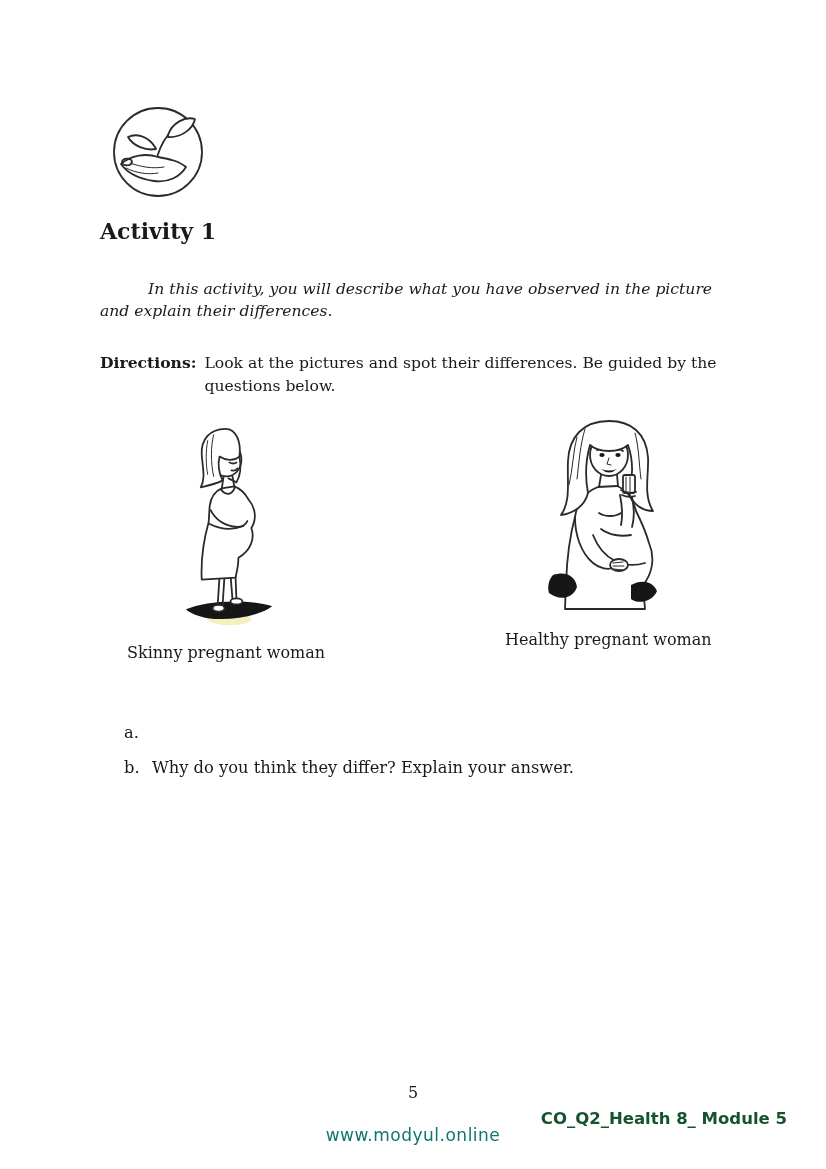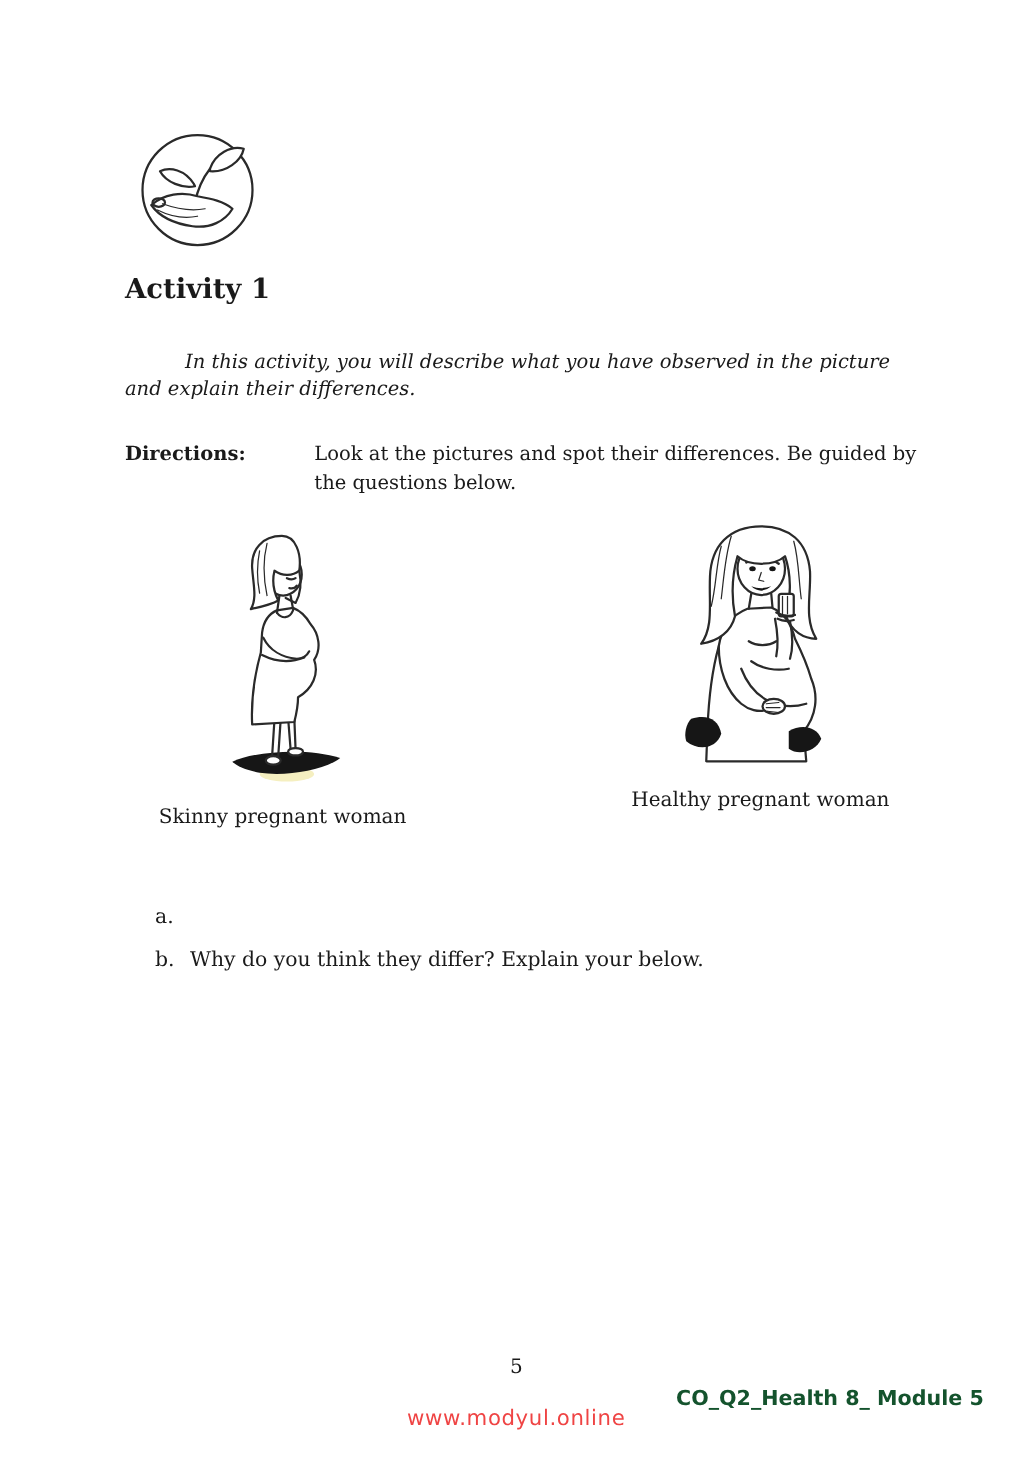--- a/index.html
+++ b/index.html
@@ -10,38 +10,38 @@
   .section-icon { position:absolute; left:110px; top:104px; width:96px; height:96px; }
   .section-title {
     position:absolute; left:228px; top:134px;
     font-size:24px; font-weight:bold; font-style:italic; letter-spacing:0.6px;
   }
   .activity-heading { position:absolute; left:100px; top:218px; font-size:22px; font-weight:bold; }
   .intro {
     position:absolute; left:100px; top:262px; width:634px;
     font-size:15.6px; line-height:1.42; text-indent:48px;font-style:italic;
   }
-  .directions { position:absolute; left:100px; top:352px; width:645px; display:flex; font-size:15.6px; line-height:1.45;gap:47px; }
+  .directions { position:absolute; left:100px; top:352px; width:645px; display:flex; font-size:15.6px; line-height:1.45; }
   .directions-label { font-weight:bold; white-space:nowrap; margin-right:8px; }
   .directions-text { width:528px; }
   .figure-1 { position:absolute; left:168px; top:424px; width:124px; height:206px; }
   .figure-2 { position:absolute; left:505px; top:417px; width:205px; height:196px; }
   .caption-1 { position:absolute; left:127px; top:643px; font-size:16px;text-align:right; }
   .caption-2 { position:absolute; left:505px; top:630px; font-size:16px; }
   .questions { position:absolute; left:124px; top:723px; font-size:16.3px; }
   .q-row { display:flex; margin-bottom:16px; }
   .q-letter { width:28px; flex:none; }
   .footer-page-number { position:absolute; left:0; top:1083px; width:100%; text-align:center; font-size:16px; }
   .module-code {
     position:absolute; right:39px; top:1109px;
     font-family:"DejaVu Sans", sans-serif; font-weight:bold; font-size:16.5px; color:#14532d;
   }
   .watermark {
     position:absolute; left:0; top:1125px; width:100%; text-align:center;
-    font-family:"DejaVu Sans", sans-serif; font-size:17px; color:#ef4444; letter-spacing:0.5px;
+    font-family:"DejaVu Sans", sans-serif; font-size:17px; color:#0f766e; letter-spacing:0.5px;
   }
   svg .ln { fill:none; stroke:#2a2a2a; stroke-width:1.8; stroke-linecap:round; stroke-linejoin:round; }
   svg .fillwhite { fill:#ffffff; stroke:#2a2a2a; stroke-width:1.8; stroke-linecap:round; stroke-linejoin:round; }
   svg .thin { fill:none; stroke:#2a2a2a; stroke-width:1; stroke-linecap:round; }
   svg .dark { fill:#161616; stroke:none; }
 </style>
 </head>
 <body>
 
 <div class="page">
@@ -112,21 +112,21 @@
 
   <div class="caption-1">Skinny pregnant woman</div>
   <div class="caption-2">Healthy pregnant woman</div>
 
   <div class="questions">
     <div class="q-row">
       <span class="q-letter">a.</span>
     </div>
     <div class="q-row">
       <span class="q-letter">b.</span>
-      <span>Why do you think they differ? Explain your below.</span>
+      <span>Why do you think they differ? Explain your answer.</span>
     </div>
   </div>
 
   <div class="footer-page-number">5</div>
   <div class="module-code">CO_Q2_Health 8_ Module 5</div>
   <div class="watermark">www.modyul.online</div>
 
 </div>
 
 </body></html>

